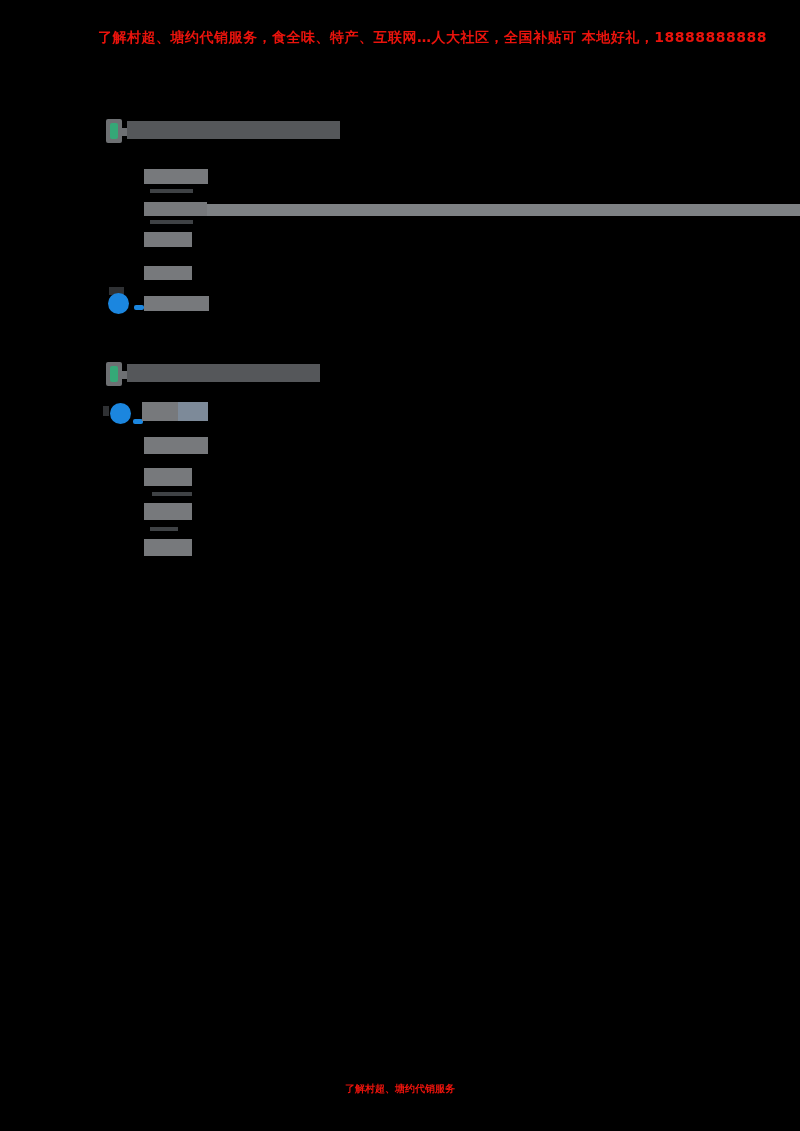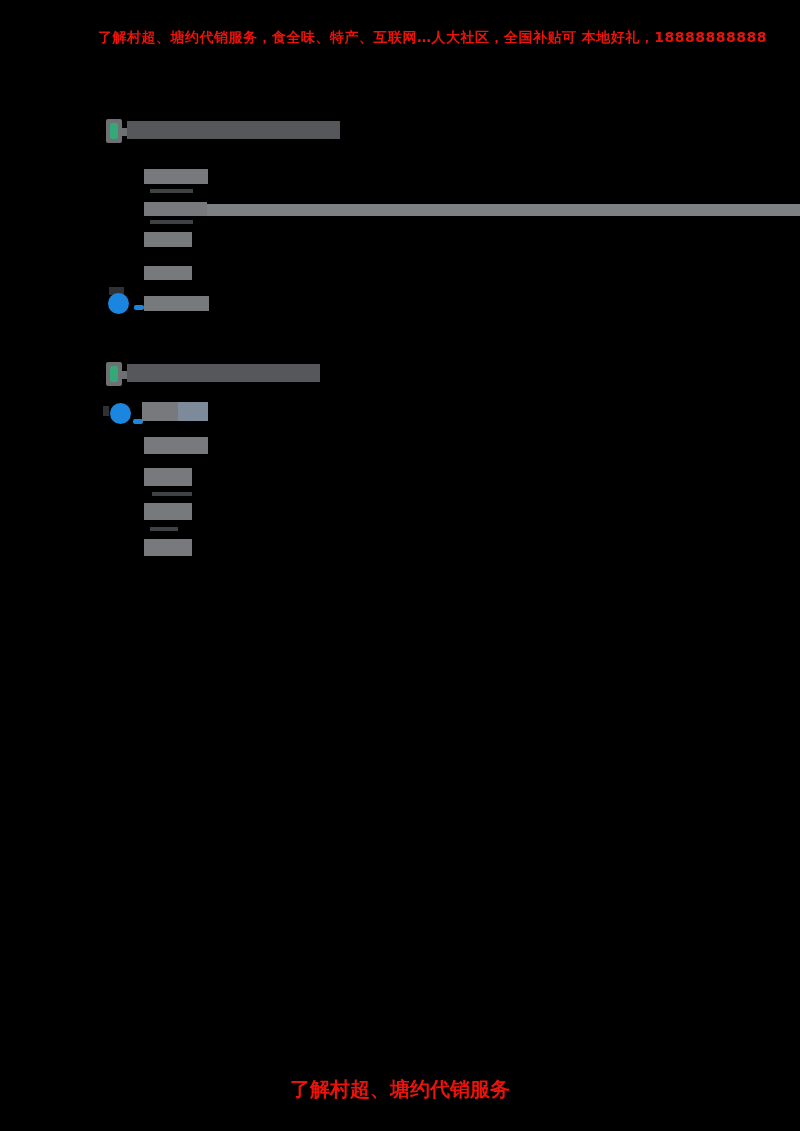--- a/index.html
+++ b/index.html
@@ -54,21 +54,21 @@
   .q2-o1{left:142px;top:402px;width:66px;height:19px;}
   .q2-o2{left:144px;top:437px;width:64px;height:17px;}
   .q2-o3{left:144px;top:468px;width:48px;height:18px;}
   .q2-s1{left:152px;top:492px;width:40px;height:4px;}
   .q2-o4{left:144px;top:503px;width:48px;height:17px;}
   .q2-s2{left:150px;top:527px;width:28px;height:4px;}
   .q2-o5{left:144px;top:539px;width:48px;height:17px;}
   
   .footer{
     left:0;top:1080px;width:800px;text-align:center;
-    color:var(--banner_red,#ea130c);font-size:20px;font-weight:700;line-height:18px;
+    color:var(--banner_red,#ea130c);font-size:10px;font-weight:700;line-height:18px;
   }
 </style>
 </head>
 <body>
 
 <div id="page">
 
   <div class="abs banner">了解村超、塘约代销服务，食全味、特产、互联网…人大社区，全国补贴可 本地好礼，18888888888</div>
 
   <div>

